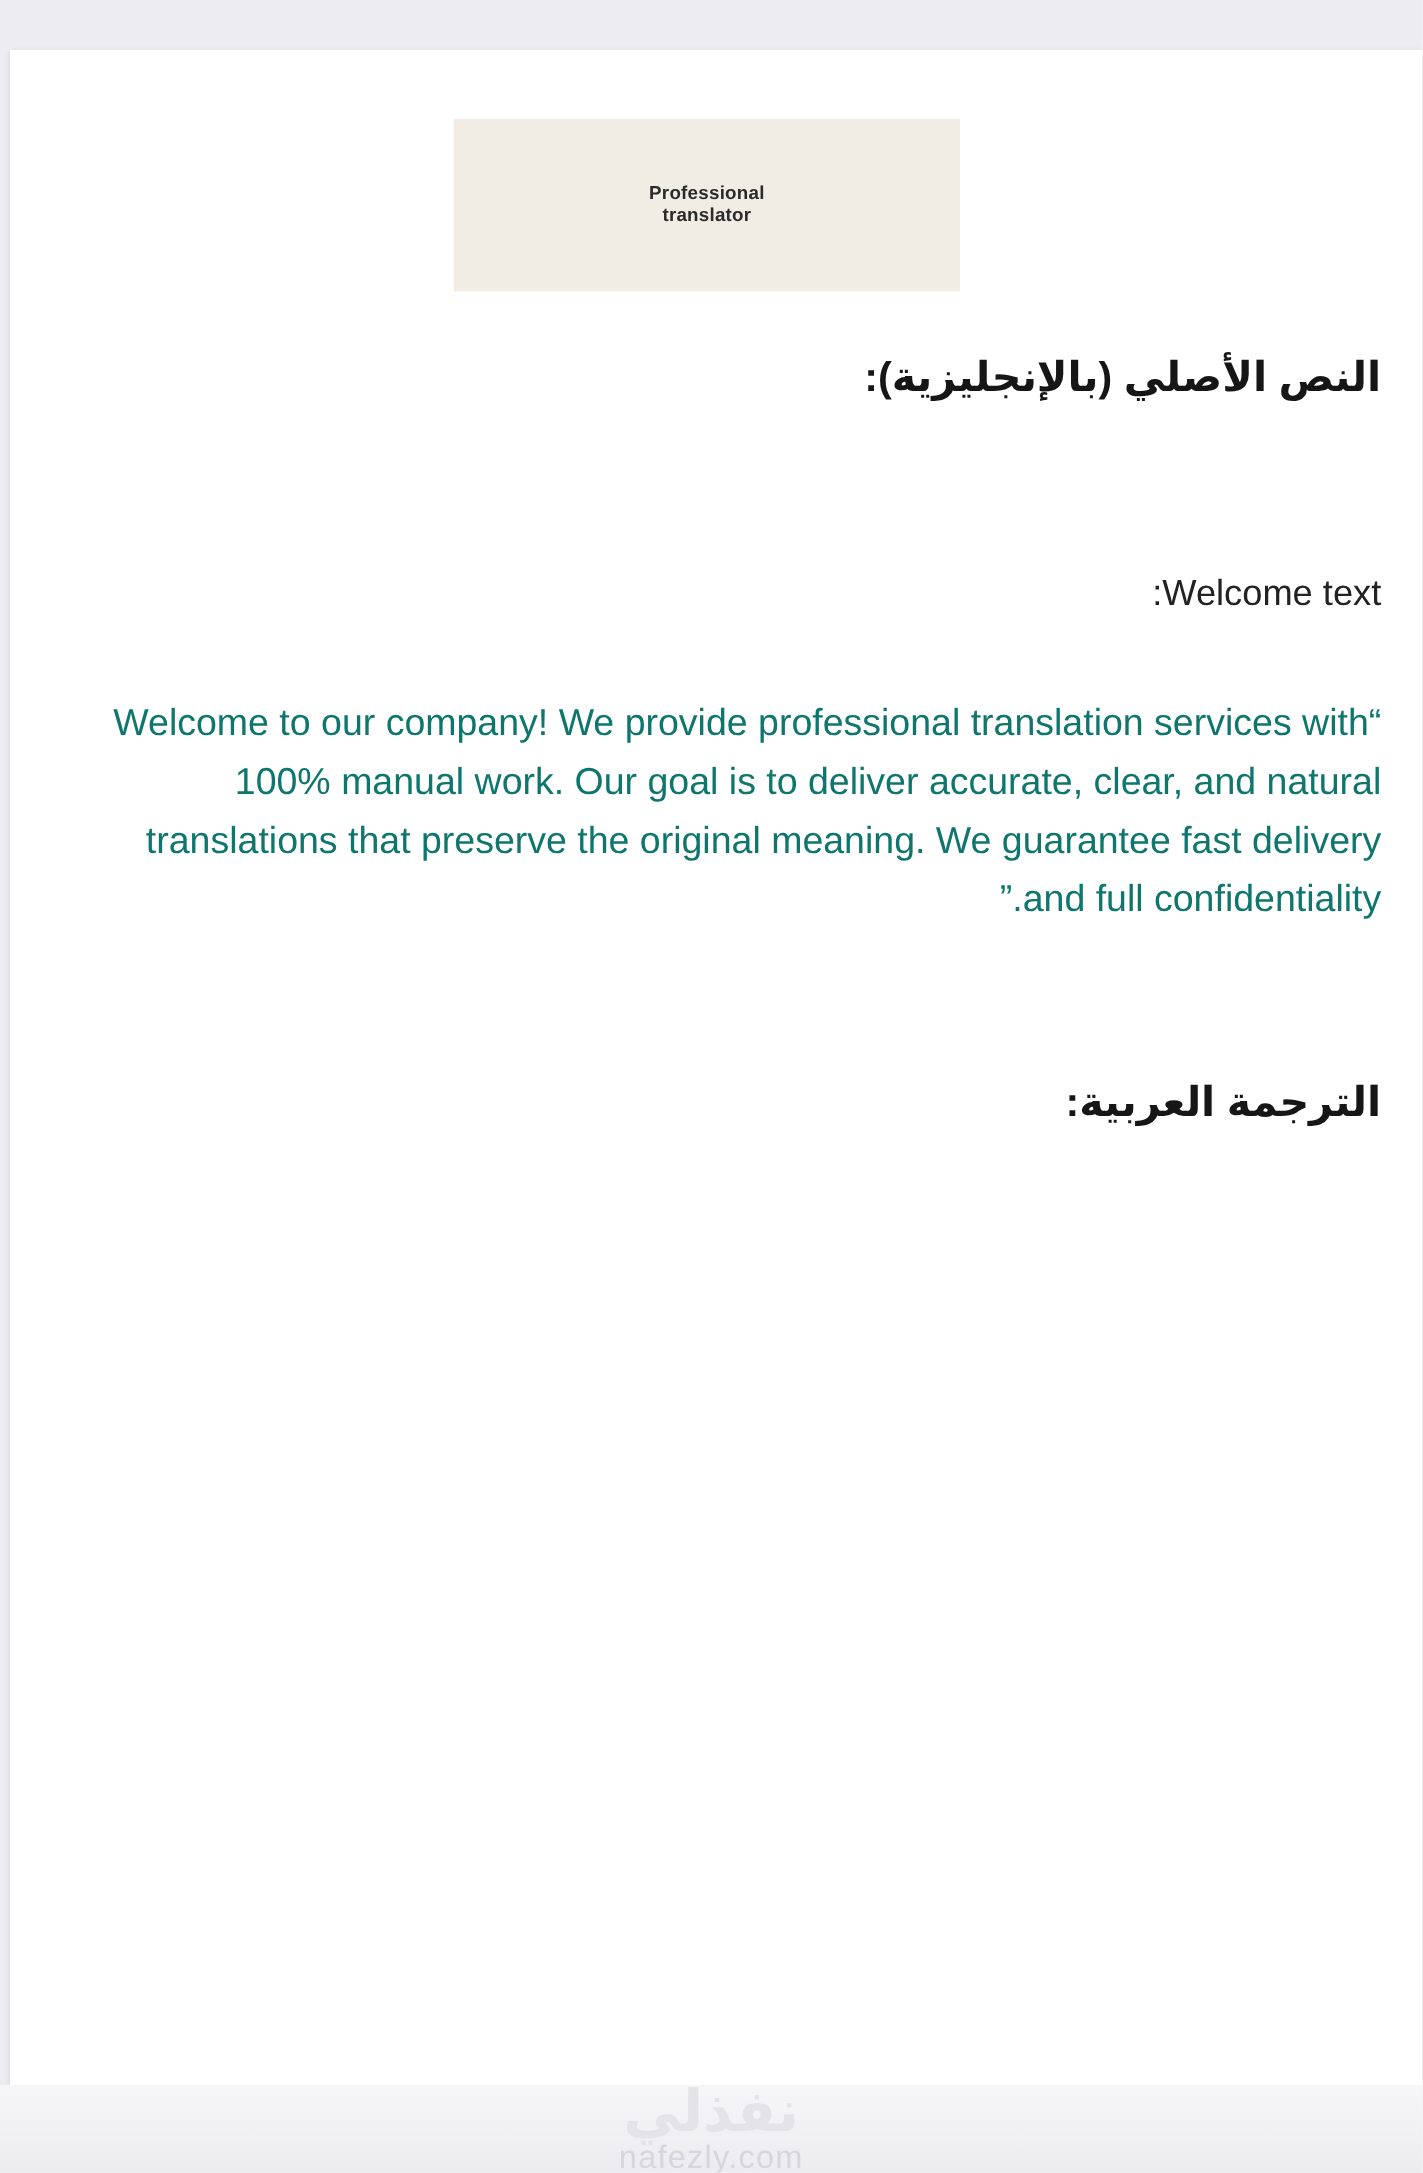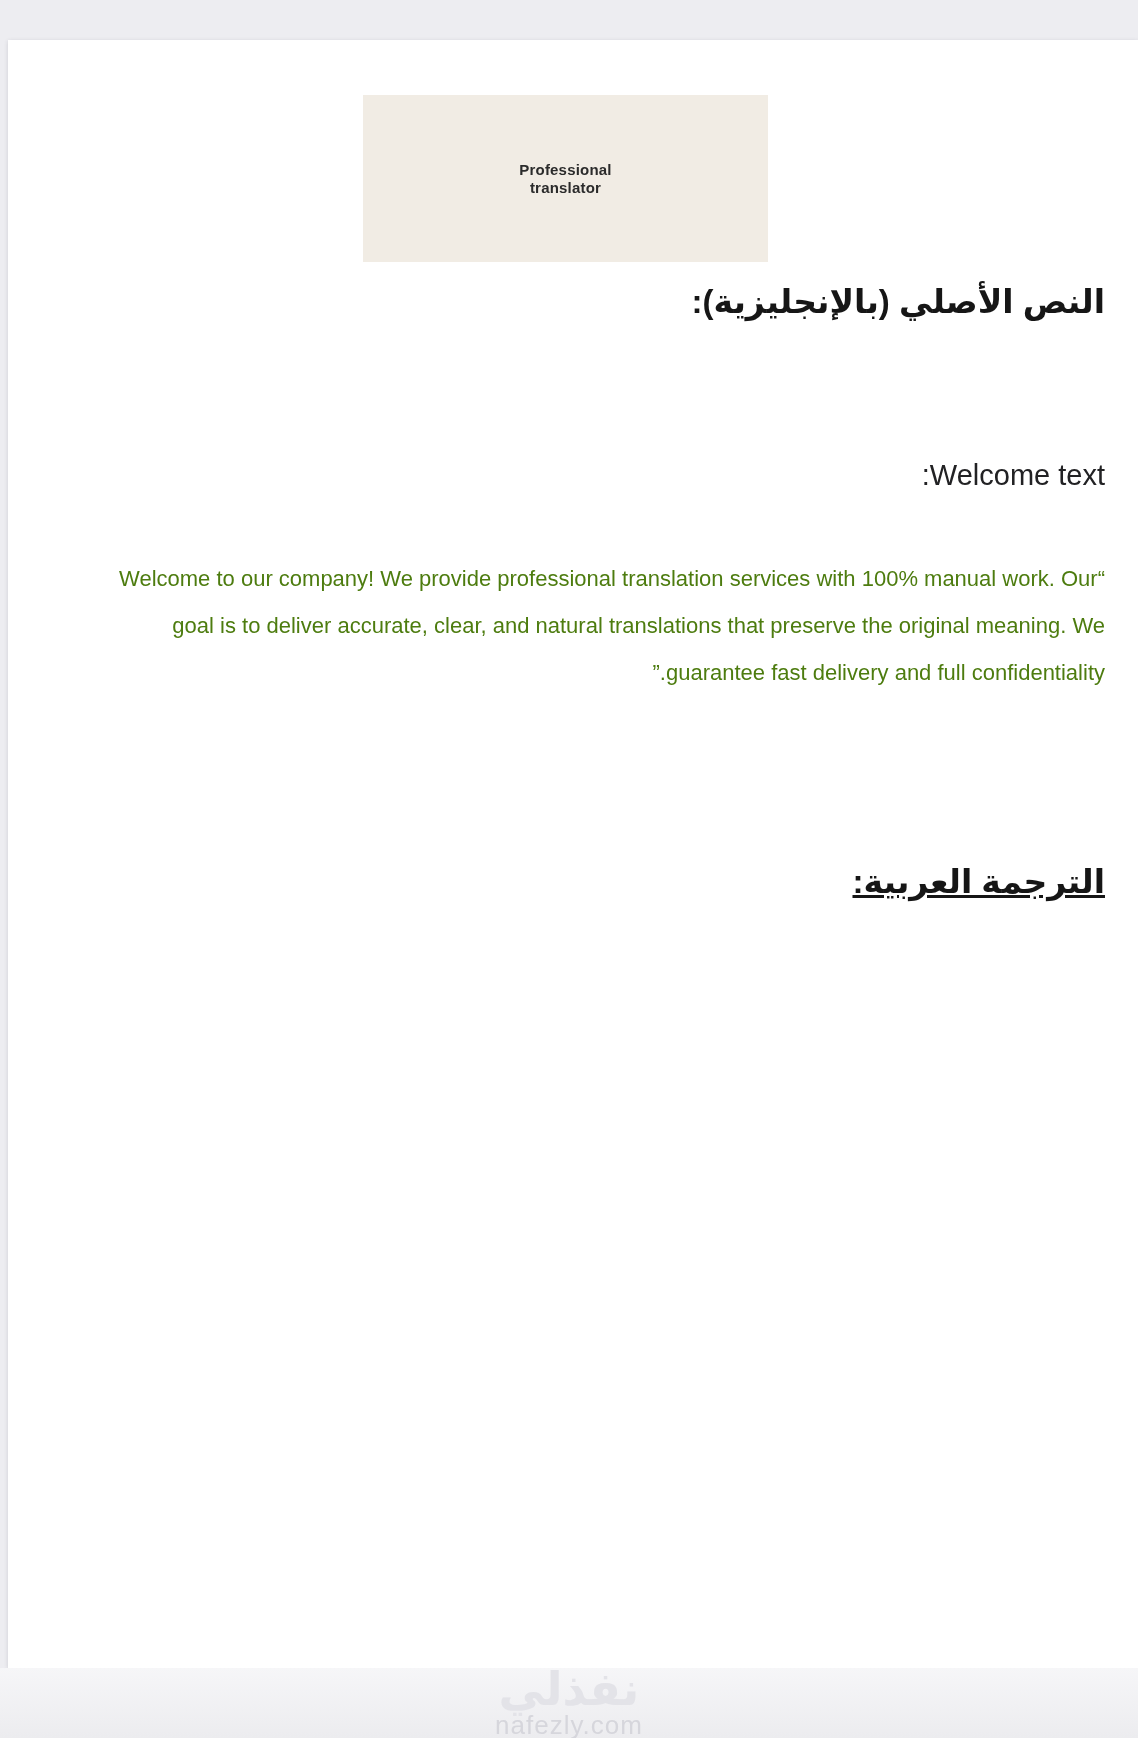--- a/index.html
+++ b/index.html
@@ -15,21 +15,21 @@
     position: absolute;
     left: 8px; top: 40px;
     width: 1130px; height: 1628px;
     background: #ffffff;
     box-shadow: 0 1px 4px rgba(60,60,80,0.18);
   }
 
   .brand-box {
     position: absolute;
     left: 355px; top: 55px;
-    width: 405px; height: 167px;
+    width: 405px; height: 138px;
     background: #f1ece4;
     display: flex; flex-direction: column;
     align-items: center; justify-content: center;
     text-align: center;
   }
   .brand-box .brand-line {
     font-size: 15px; font-weight: bold;
     color: #2b2b2b; line-height: 18px;
     letter-spacing: 0.2px;
     direction: ltr;
@@ -43,23 +43,23 @@
     color: #1d1d1f;
     margin-left: 16px;
   }
   .heading-ar {
     font-size: 33px; font-weight: bold;
     line-height: 44px;
     color: #161616;
   }
   .h1-pos   { top: 240px; }
   .label-pos{ top: 415px; }
-  .para-en  { top: 515px; font-size: 22px; line-height: 47px; color: #4d7c0f; }
+  .para-en  { top: 515px; font-size: 30px; line-height: 47px; color: #0f766e; }
   .label-en { font-size: 29px; line-height: 40px; color: #222224; }
-  .h2-pos   { top: 820px; text-decoration: underline; }
+  .h2-pos   { top: 820px; }
   .para-ar  { top: 945px; font-size: 29px; line-height: 46px; color: #1d1d1f; }
 
   .footer-band {
     position: absolute;
     left: 0; bottom: 0;
     width: 1138px; height: 70px;
     background: linear-gradient(#f6f6f8, #ececef);
     display: flex; flex-direction: column;
     align-items: center; justify-content: center;
   }

